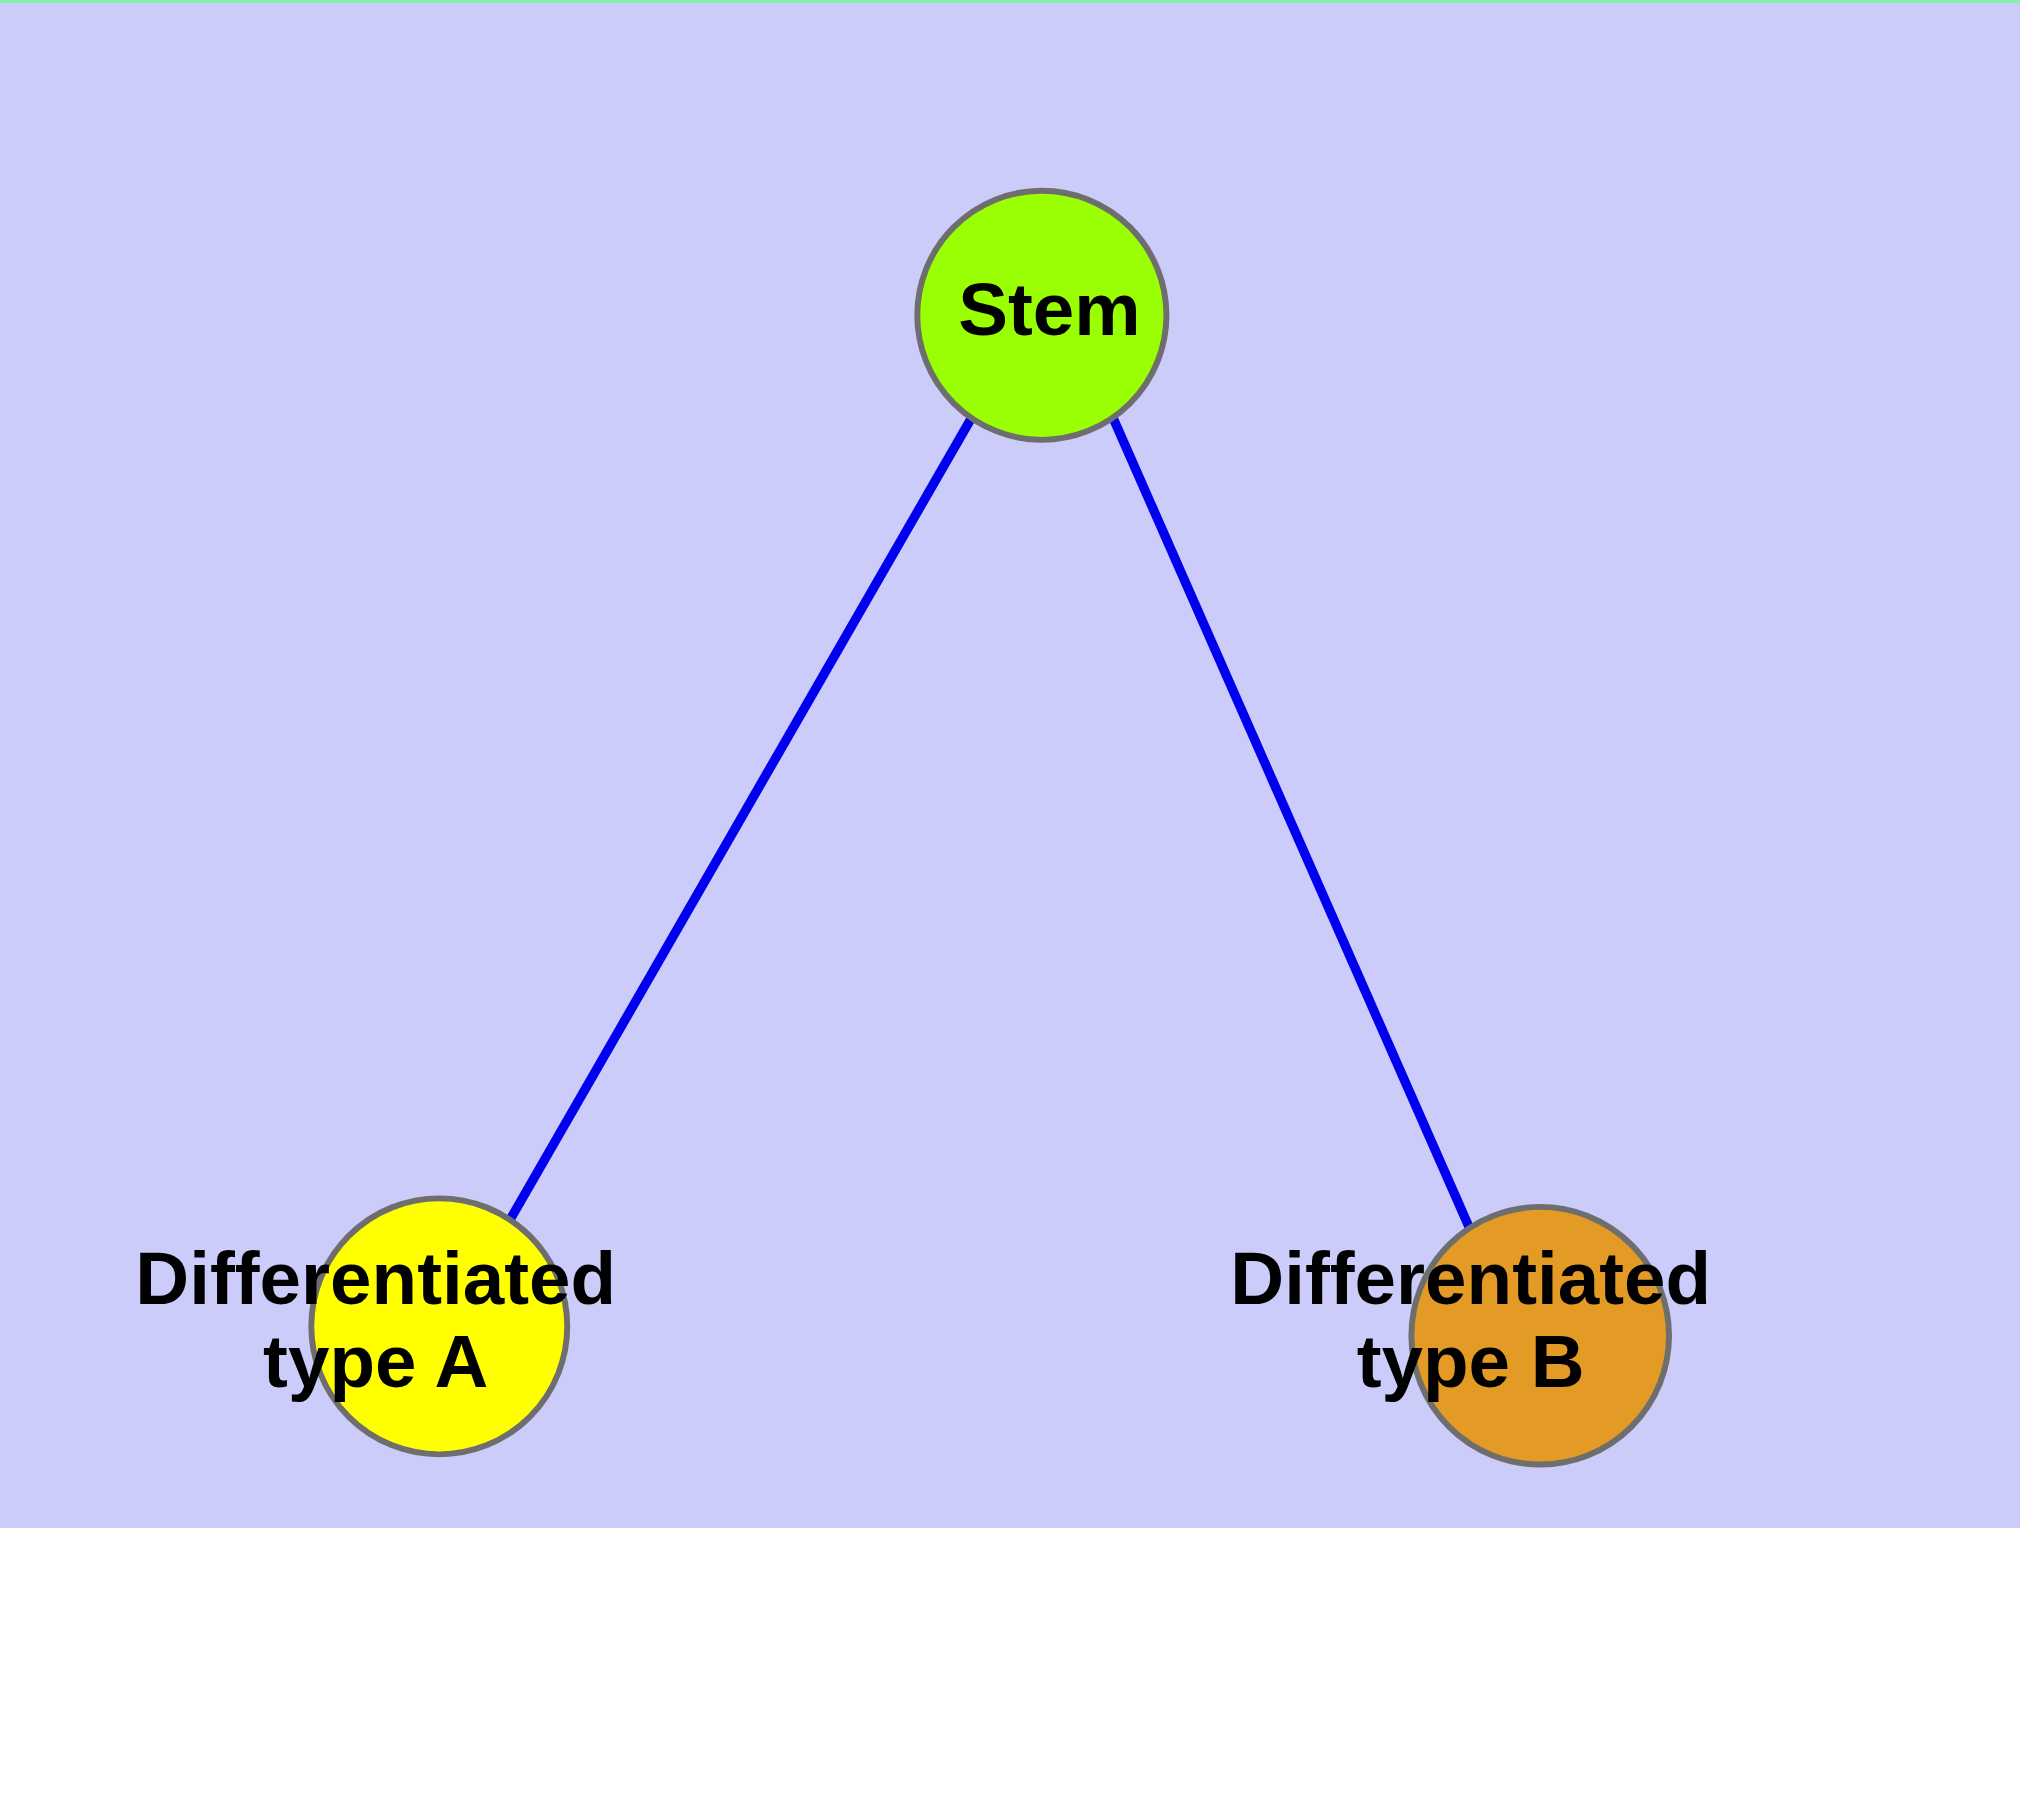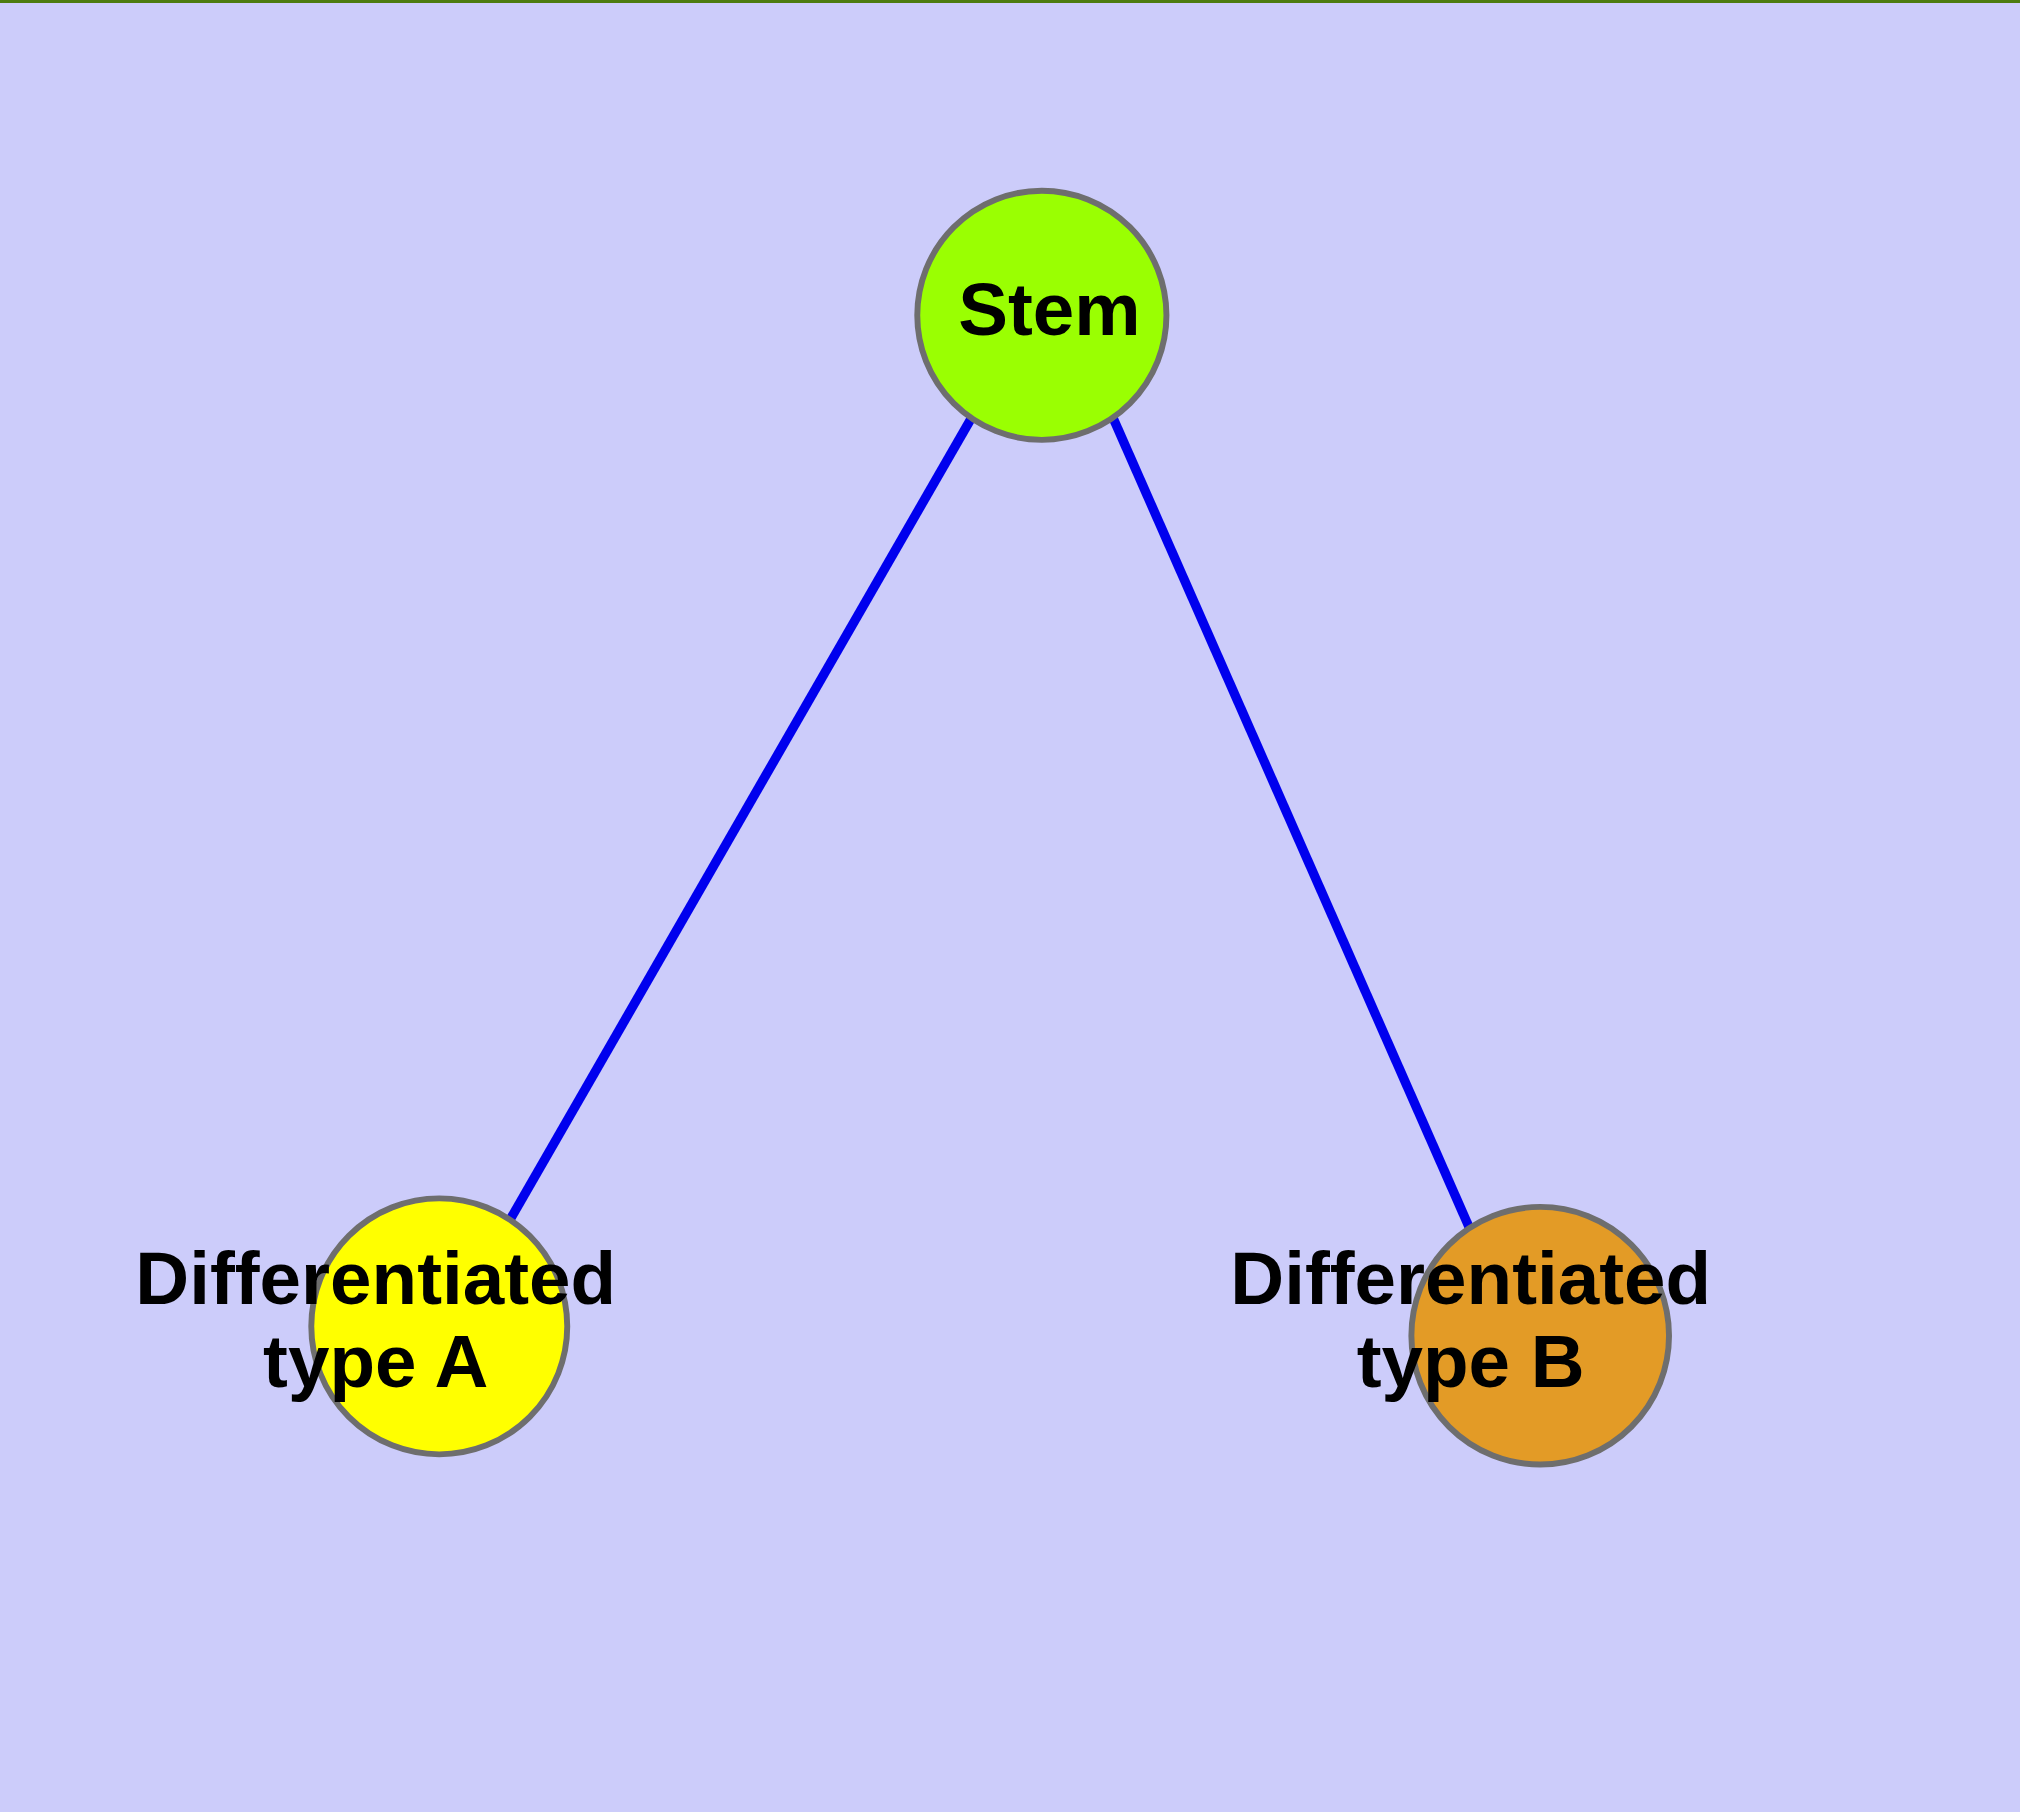--- a/index.html
+++ b/index.html
@@ -36,21 +36,21 @@
     fill: #000000;
     font-family: "Liberation Sans", sans-serif;
     dominant-baseline: middle;
     text-anchor: middle;
     paint-order: normal;
   }
 </style>
 </head>
 <body>
 
-<div id="canvas" style="width: 2021px; height: 1812px; background: #4d7c0f;">
+<div id="canvas" style="width: 2021px; height: 1528px; background: #86efac;">
 
   <div id="plot-background" style="background: rgb(204, 204, 250); width: 2021px;"></div>
 
   <svg id="graph-svg" viewBox="0 0 2384 2138" xmlns="http://www.w3.org/2000/svg">
 
     <g>
       <line x1="1146" y1="493" x2="601" y2="1440" stroke="#0000ee" stroke-width="11" stroke-linecap="butt"></line>
       <line x1="1313" y1="493" x2="1734" y2="1450" stroke="#0000ee" stroke-width="11" stroke-linecap="butt"></line>
     </g>
 

